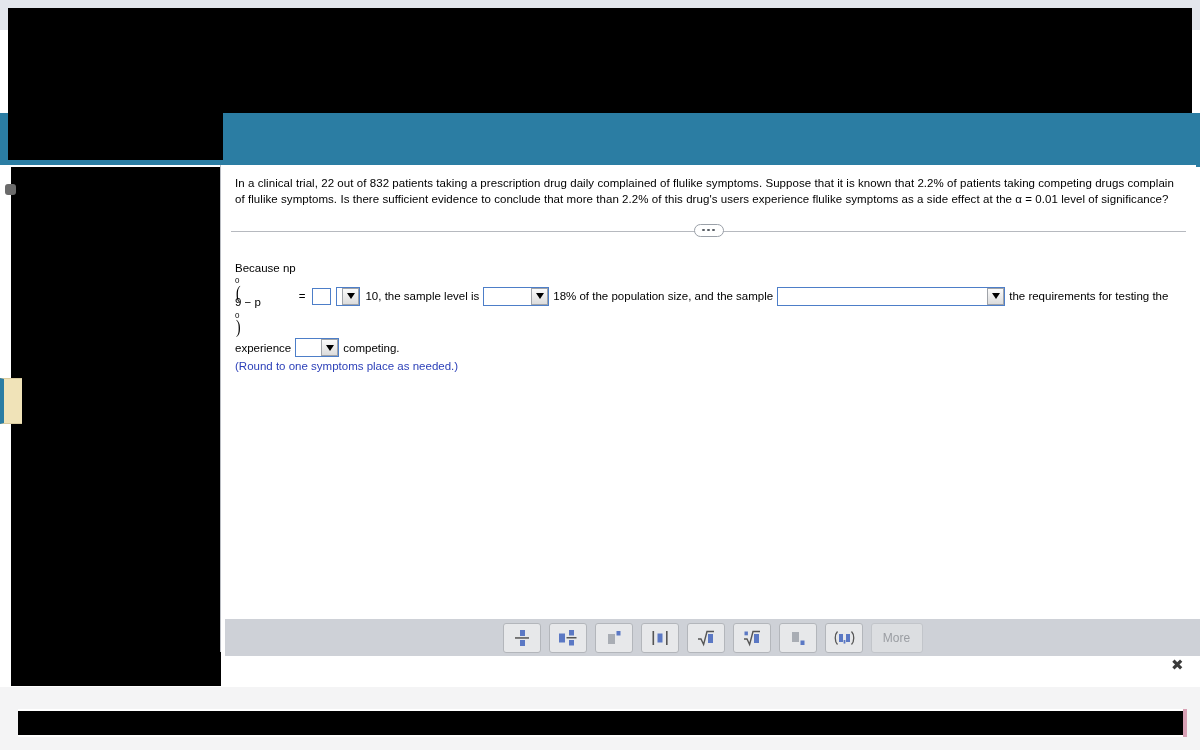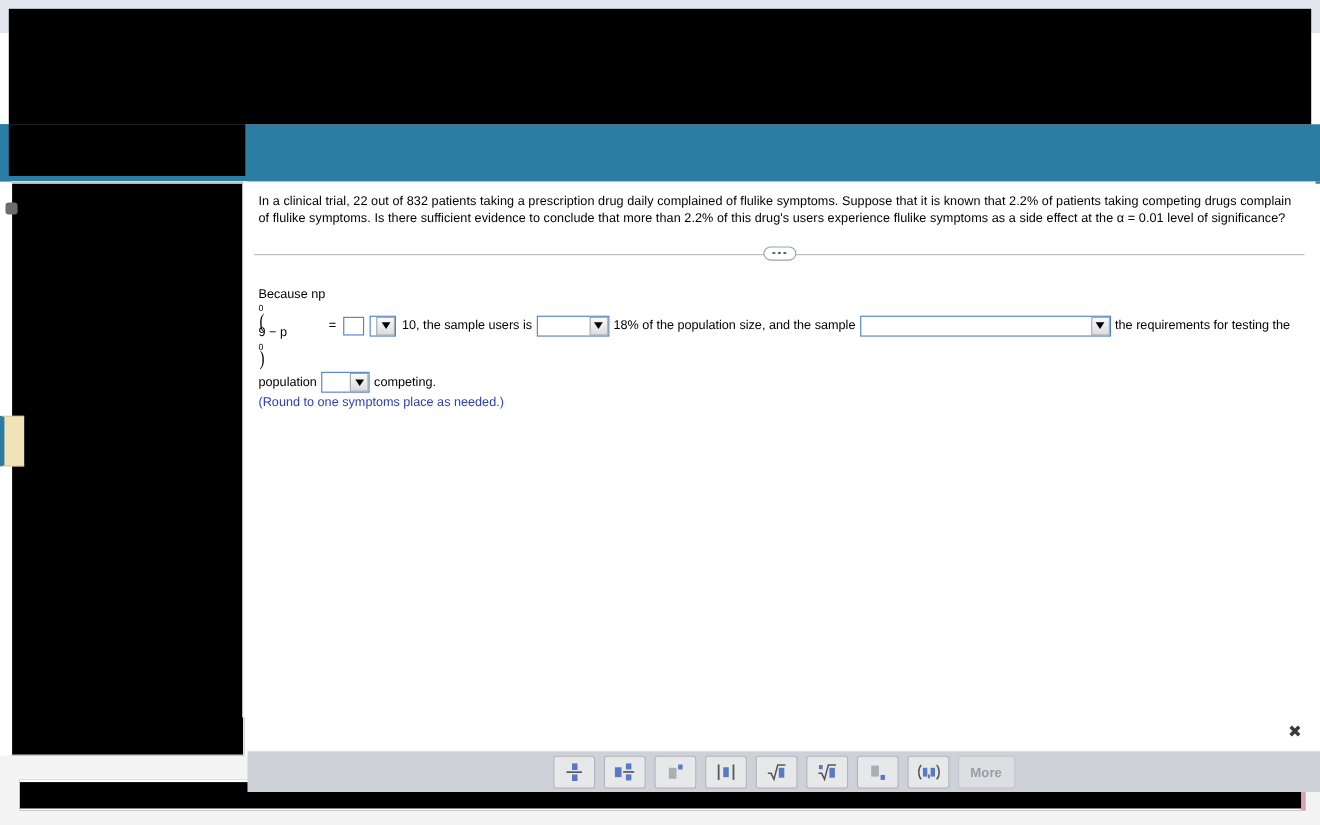--- a/index.html
+++ b/index.html
@@ -189,27 +189,26 @@
   .dd-wide.w3 { width: 44px; }
 
   .note {
     color: #2b3fb8;
     font-size: 11.5px;
     margin-top: 2px;
   }
 
   
   #palette {
-    position: absolute; left: 225px; top: 682px;
+    position: absolute; left: 225px; top: 618px;
     width: 975px; height: 38px;
     background: #ced1d7;
     border-top: 1px solid #ffffff;
     display: flex; align-items: center; justify-content: center;
     gap: 8px;
-    font-weight: bold;
   }
   .pal-btn {
     width: 38px; height: 30px;
     background: #e7e8ea;
     border: 1px solid #b3b6bb;
     border-radius: 3px;
     display: flex; align-items: center; justify-content: center;
     cursor: pointer;
   }
   .pal-btn.more {
@@ -270,41 +269,41 @@
         <span class="txt" style="margin:0 4px 0 3px">=</span>
 
         <span class="blank" title=""></span>
 
         <span class="dd-small">
           <span class="dd-arrow-btn">
               <span class="tri"></span>
             </span>
         </span>
 
-        <span class="txt" style="margin-left:2px">10, the sample users is</span>
+        <span class="txt" style="margin-left:2px">10, the sample level is</span>
 
         <span class="dd-wide w1">
           <span class="dd-arrow-btn">
               <span class="tri"></span>
             </span>
         </span>
 
         <span class="txt">18% of the population size, and the sample</span>
 
         <span class="dd-wide w2">
           <span class="dd-arrow-btn">
               <span class="tri"></span>
             </span>
         </span>
 
         <span class="txt">the requirements for testing the</span>
       </div>
 
       <div class="ans-line second">
-        <span class="txt">population</span>
+        <span class="txt">experience</span>
         <span class="dd-wide w3">
           <span class="dd-arrow-btn">
               <span class="tri"></span>
             </span>
         </span>
         <span class="txt">competing.</span>
       </div>
 
       <div class="note">(Round to one symptoms place as needed.)</div>
     </div>

